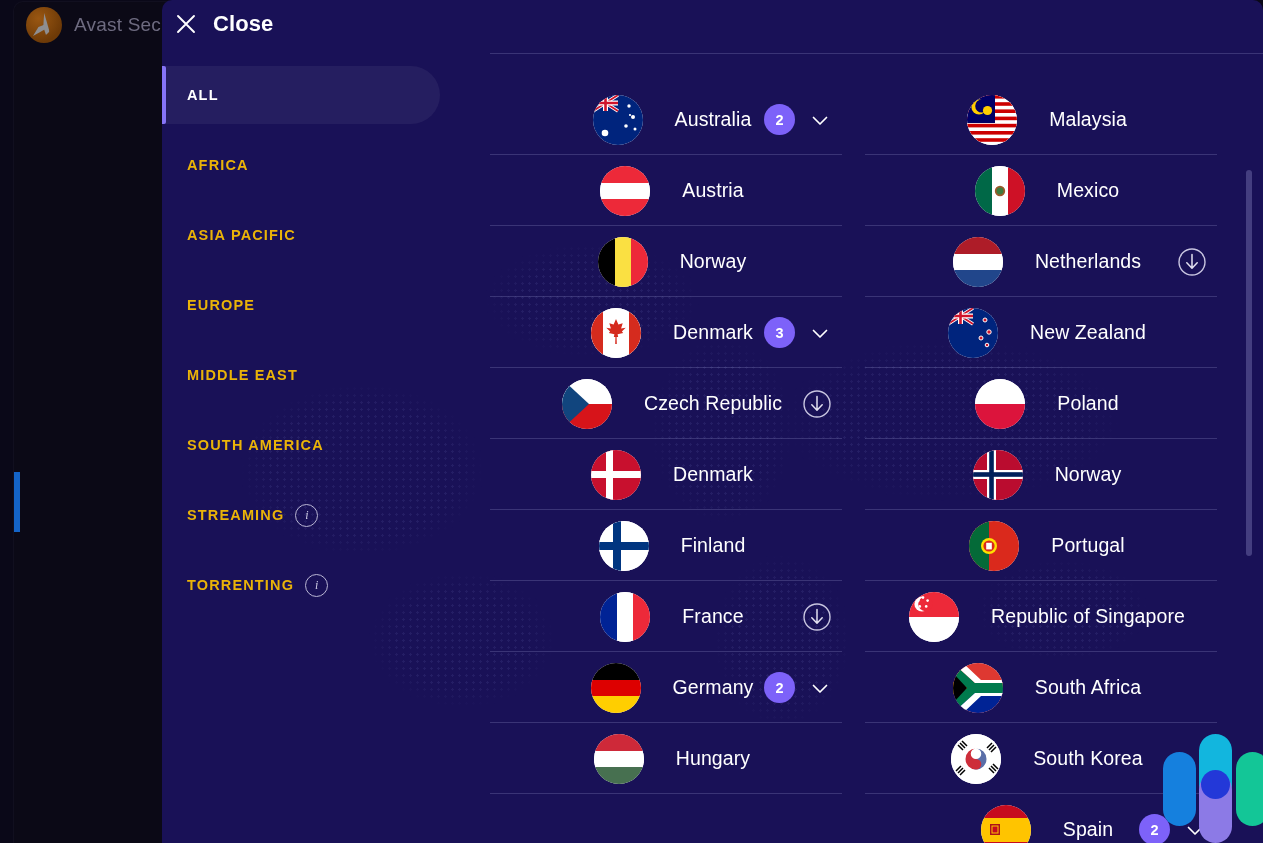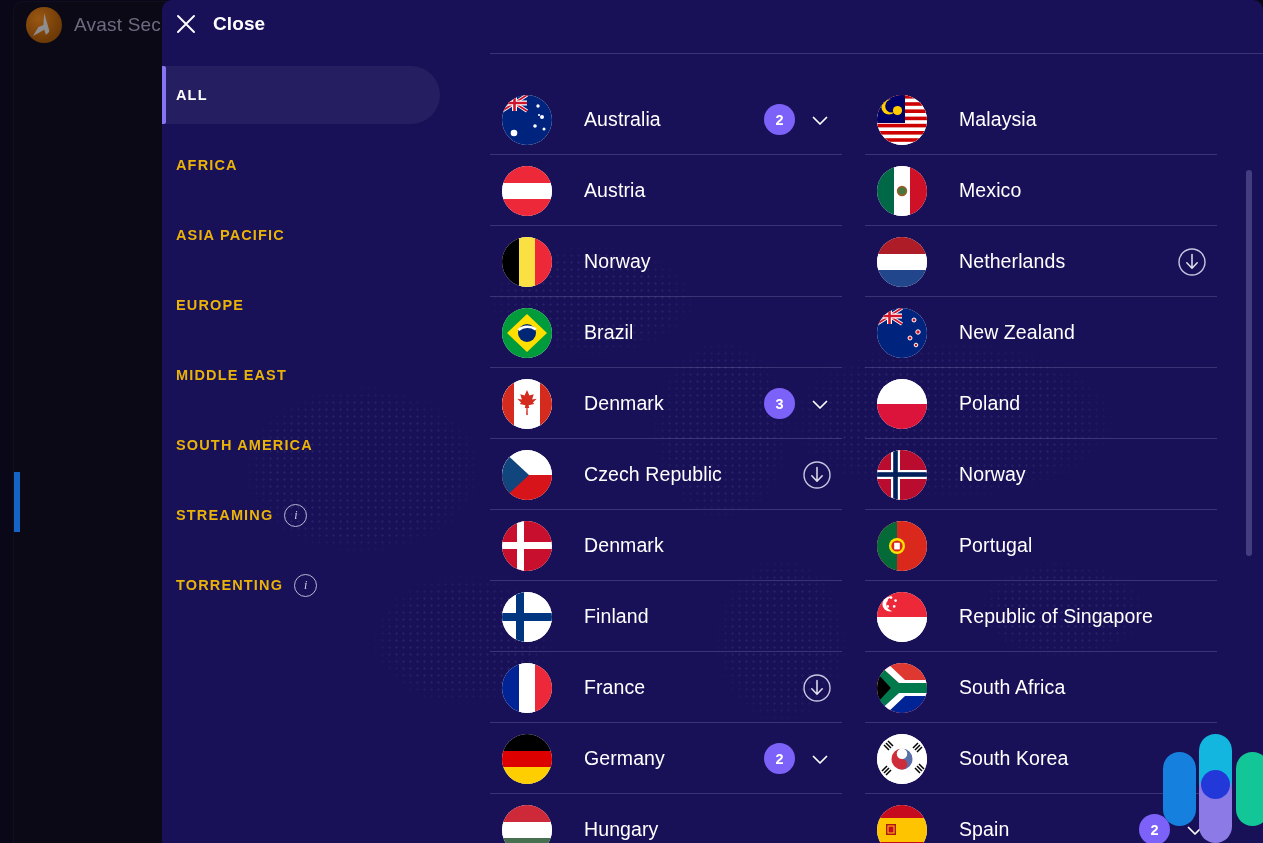--- a/index.html
+++ b/index.html
@@ -83,29 +83,29 @@
     pointer-events:none;
   }
 
   
   #close-bar{
     position:absolute;left:0;top:0;width:100%;height:48px;
     display:flex;align-items:center;gap:14px;padding-left:11px;box-sizing:border-box;
     z-index:6;
   }
   #close-icon{width:26px;height:26px;display:block;flex:none;}
-  #close-label{color:#fff;font-size:19px;font-weight:600;letter-spacing:.1px;}
+  #close-label{color:#fff;font-size:22px;font-weight:600;letter-spacing:.1px;}
 
   
   #sidebar{
     position:absolute;left:0;top:60px;width:328px;bottom:0;z-index:4;
   }
   .cat{
     position:relative;height:70px;display:flex;align-items:center;
-    padding-left:14px;box-sizing:border-box;cursor:pointer;
+    padding-left:25px;box-sizing:border-box;cursor:pointer;
   }
   .cat-label{
     color:#eab308;font-size:14.5px;font-weight:700;letter-spacing:1.15px;
   }
   .cat.active .cat-label{color:#ffffff;}
   .cat.active .pill{
     position:absolute;left:0;top:6px;height:58px;width:278px;
     background:rgba(255,255,255,.055);
     border-top-right-radius:29px;border-bottom-right-radius:29px;
     z-index:-1;
@@ -126,21 +126,21 @@
   #list-top-divider{
     position:absolute;left:0;top:53px;width:1031px;height:1px;
     background:rgba(190,195,245,.20);
   }
   #columns{
     position:absolute;left:0;top:84px;width:1031px;display:flex;
   }
   .col{width:352px;margin-right:23px;}
   .col:last-child{margin-right:0;}
   .country-row{
-    position:relative;height:71px;display:flex;align-items:center;cursor:pointer;
+    position:relative;height:71px;display:flex;align-items:center;cursor:pointer;justify-content:center;
   }
   .country-row:after{
     content:"";position:absolute;left:0;right:0;bottom:0;height:1px;
     background:rgba(190,195,245,.20);
   }
   .flag{
     width:50px;height:50px;border-radius:50%;overflow:hidden;flex:none;
     margin-left:12px;position:relative;background:#fff;
   }
   .flag svg{display:block;width:50px;height:50px;}
@@ -281,31 +281,20 @@
                 <rect width="17" height="50" fill="#000"></rect>
                 <rect x="17" width="16" height="50" fill="#fae042"></rect>
                 <rect x="33" width="17" height="50" fill="#ed2939"></rect>
               </svg>
             </span>
             <span class="country-name">Norway</span>
           </div>
           <div class="country-row">
             <span class="flag">
               <svg viewBox="0 0 50 50">
-                <rect width="50" height="50" fill="#009b3a"></rect>
-                <path d="M25 6 L45 25 L25 44 L5 25 Z" fill="#fedf00"></path>
-      <circle cx="25" cy="25" r="9" fill="#002776"></circle>
-      <path d="M16.5 22 A14 14 0 0 1 33.8 21.4" stroke="#fff" stroke-width="2.6" fill="none"></path>
-              </svg>
-            </span>
-            <span class="country-name">Brazil</span>
-          </div>
-          <div class="country-row">
-            <span class="flag">
-              <svg viewBox="0 0 50 50">
                 <rect width="50" height="50" fill="#fff"></rect>
                 <rect width="12" height="50" fill="#d52b1e"></rect>
                 <rect x="38" width="12" height="50" fill="#d52b1e"></rect>
       <path d="M25 11 l2.4 5.6 4.3-1.4-1.6 5.2 4.6-.6-3.8 3.7 1.3 1.5-5.6 1.2.6 2.9h-1.6l.2 7h-1.6l.2-7h-1.6l.6-2.9-5.6-1.2 1.3-1.5-3.8-3.7 4.6.6-1.6-5.2 4.3 1.4z" fill="#d52b1e"></path>
               </svg>
             </span>
             <span class="country-name">Denmark</span>
             <div class="row-right">
               <span class="badge">3</span>
               <svg class="chevron" viewBox="0 0 24 24">

